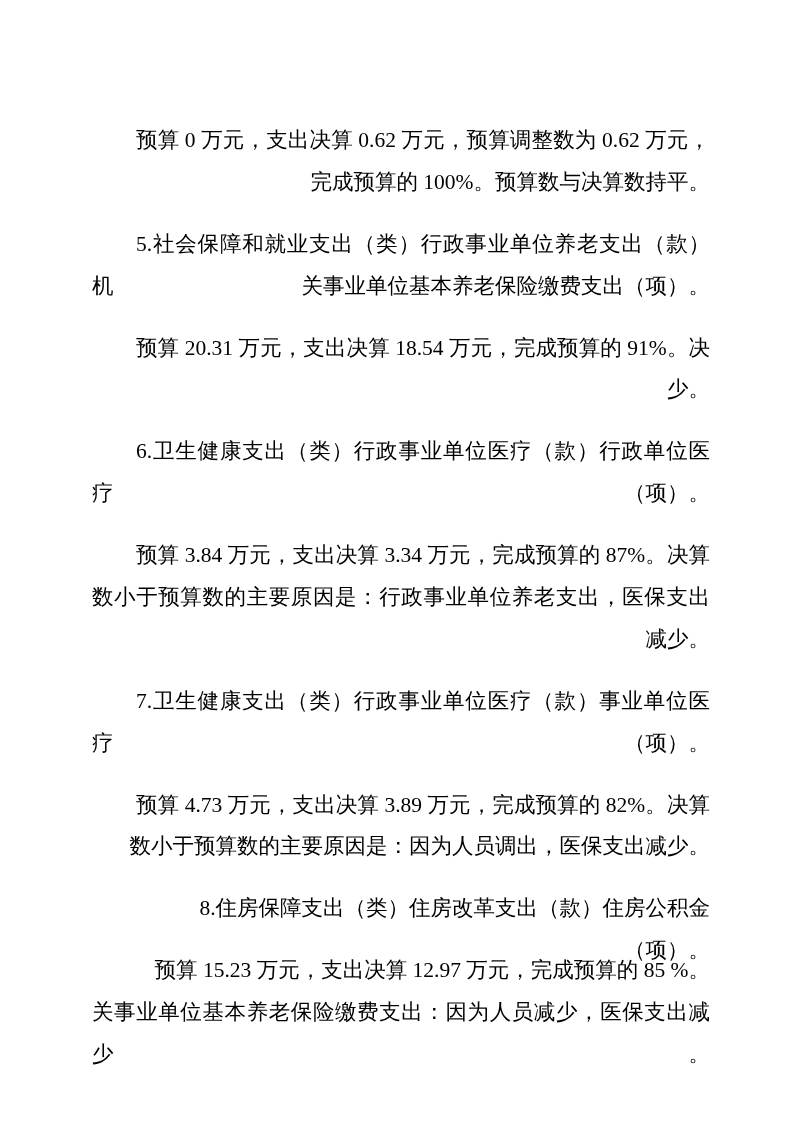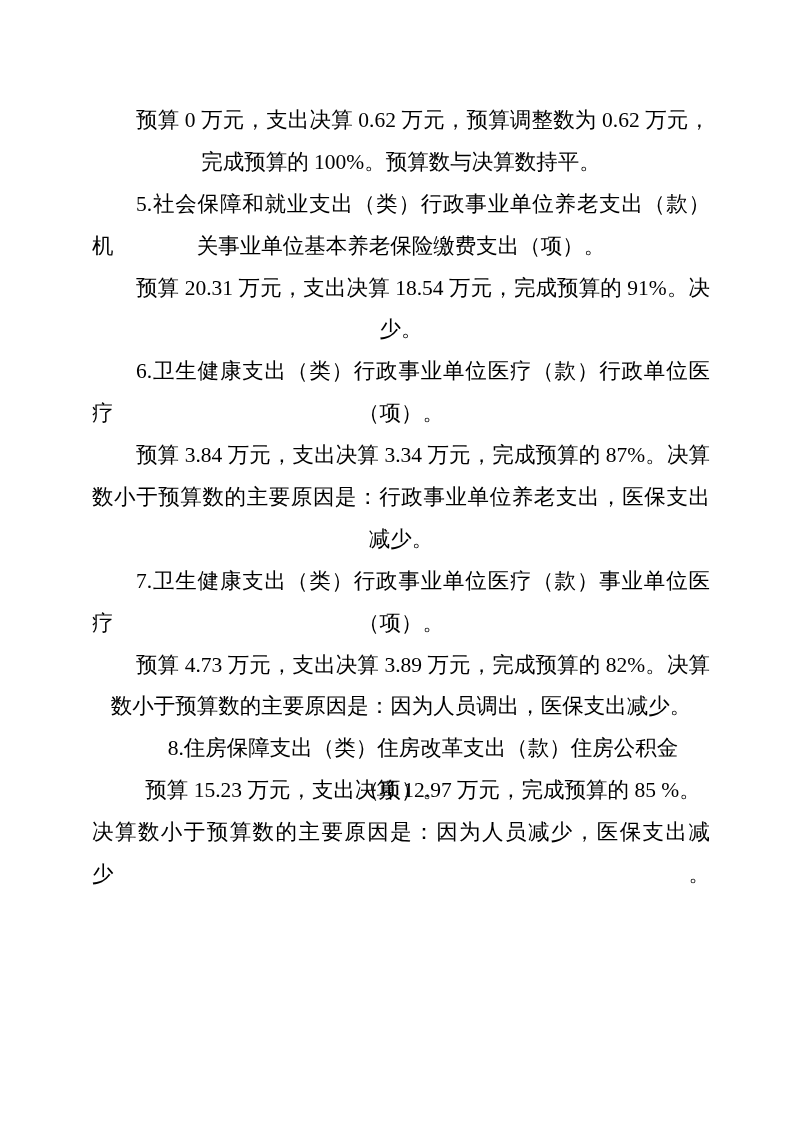--- a/index.html
+++ b/index.html
@@ -18,25 +18,25 @@
   .content {
     position: absolute;
     left: 92px; top: 100px;
     width: 618px;
   }
   .line {
     height: 41.9px;
     line-height: 41.9px;
     font-size: 21.5px;
     color: #000000;
-    text-align: center;
+    text-align: right;
     white-space: normal;
   }
   .heading { font-weight: 400; }
-  .indent { text-indent: 44px; }
+  .indent { text-indent: 44px; margin-top: 20px; }
   .fill {
     text-align: justify;
     text-align-last: justify;
   }
 </style>
 </head>
 <body>
 
 <div class="page">
   <div class="content">
@@ -50,15 +50,15 @@
     <div class="line heading">（项）。</div>
     <div class="line body indent fill">预算 3.84 万元，支出决算 3.34 万元，完成预算的 87%。决算</div>
     <div class="line body fill">数小于预算数的主要原因是：行政事业单位养老支出，医保支出</div>
     <div class="line body">减少。</div>
     <div class="line heading indent fill">7.卫生健康支出（类）行政事业单位医疗（款）事业单位医疗</div>
     <div class="line heading">（项）。</div>
     <div class="line body indent fill">预算 4.73 万元，支出决算 3.89 万元，完成预算的 82%。决算</div>
     <div class="line body">数小于预算数的主要原因是：因为人员调出，医保支出减少。</div>
     <div class="line heading indent">8.住房保障支出（类）住房改革支出（款）住房公积金（项）。</div>
     <div class="line body indent">预算 15.23 万元，支出决算 12.97 万元，完成预算的 85 %。</div>
-    <div class="line body fill">决算数小于预算数的主要原因是：因为人员减少，医保支出减少。</div>
+    <div class="line body fill">关事业单位基本养老保险缴费支出：因为人员减少，医保支出减少。</div>
   </div>
 </div>
 
 </body></html>

